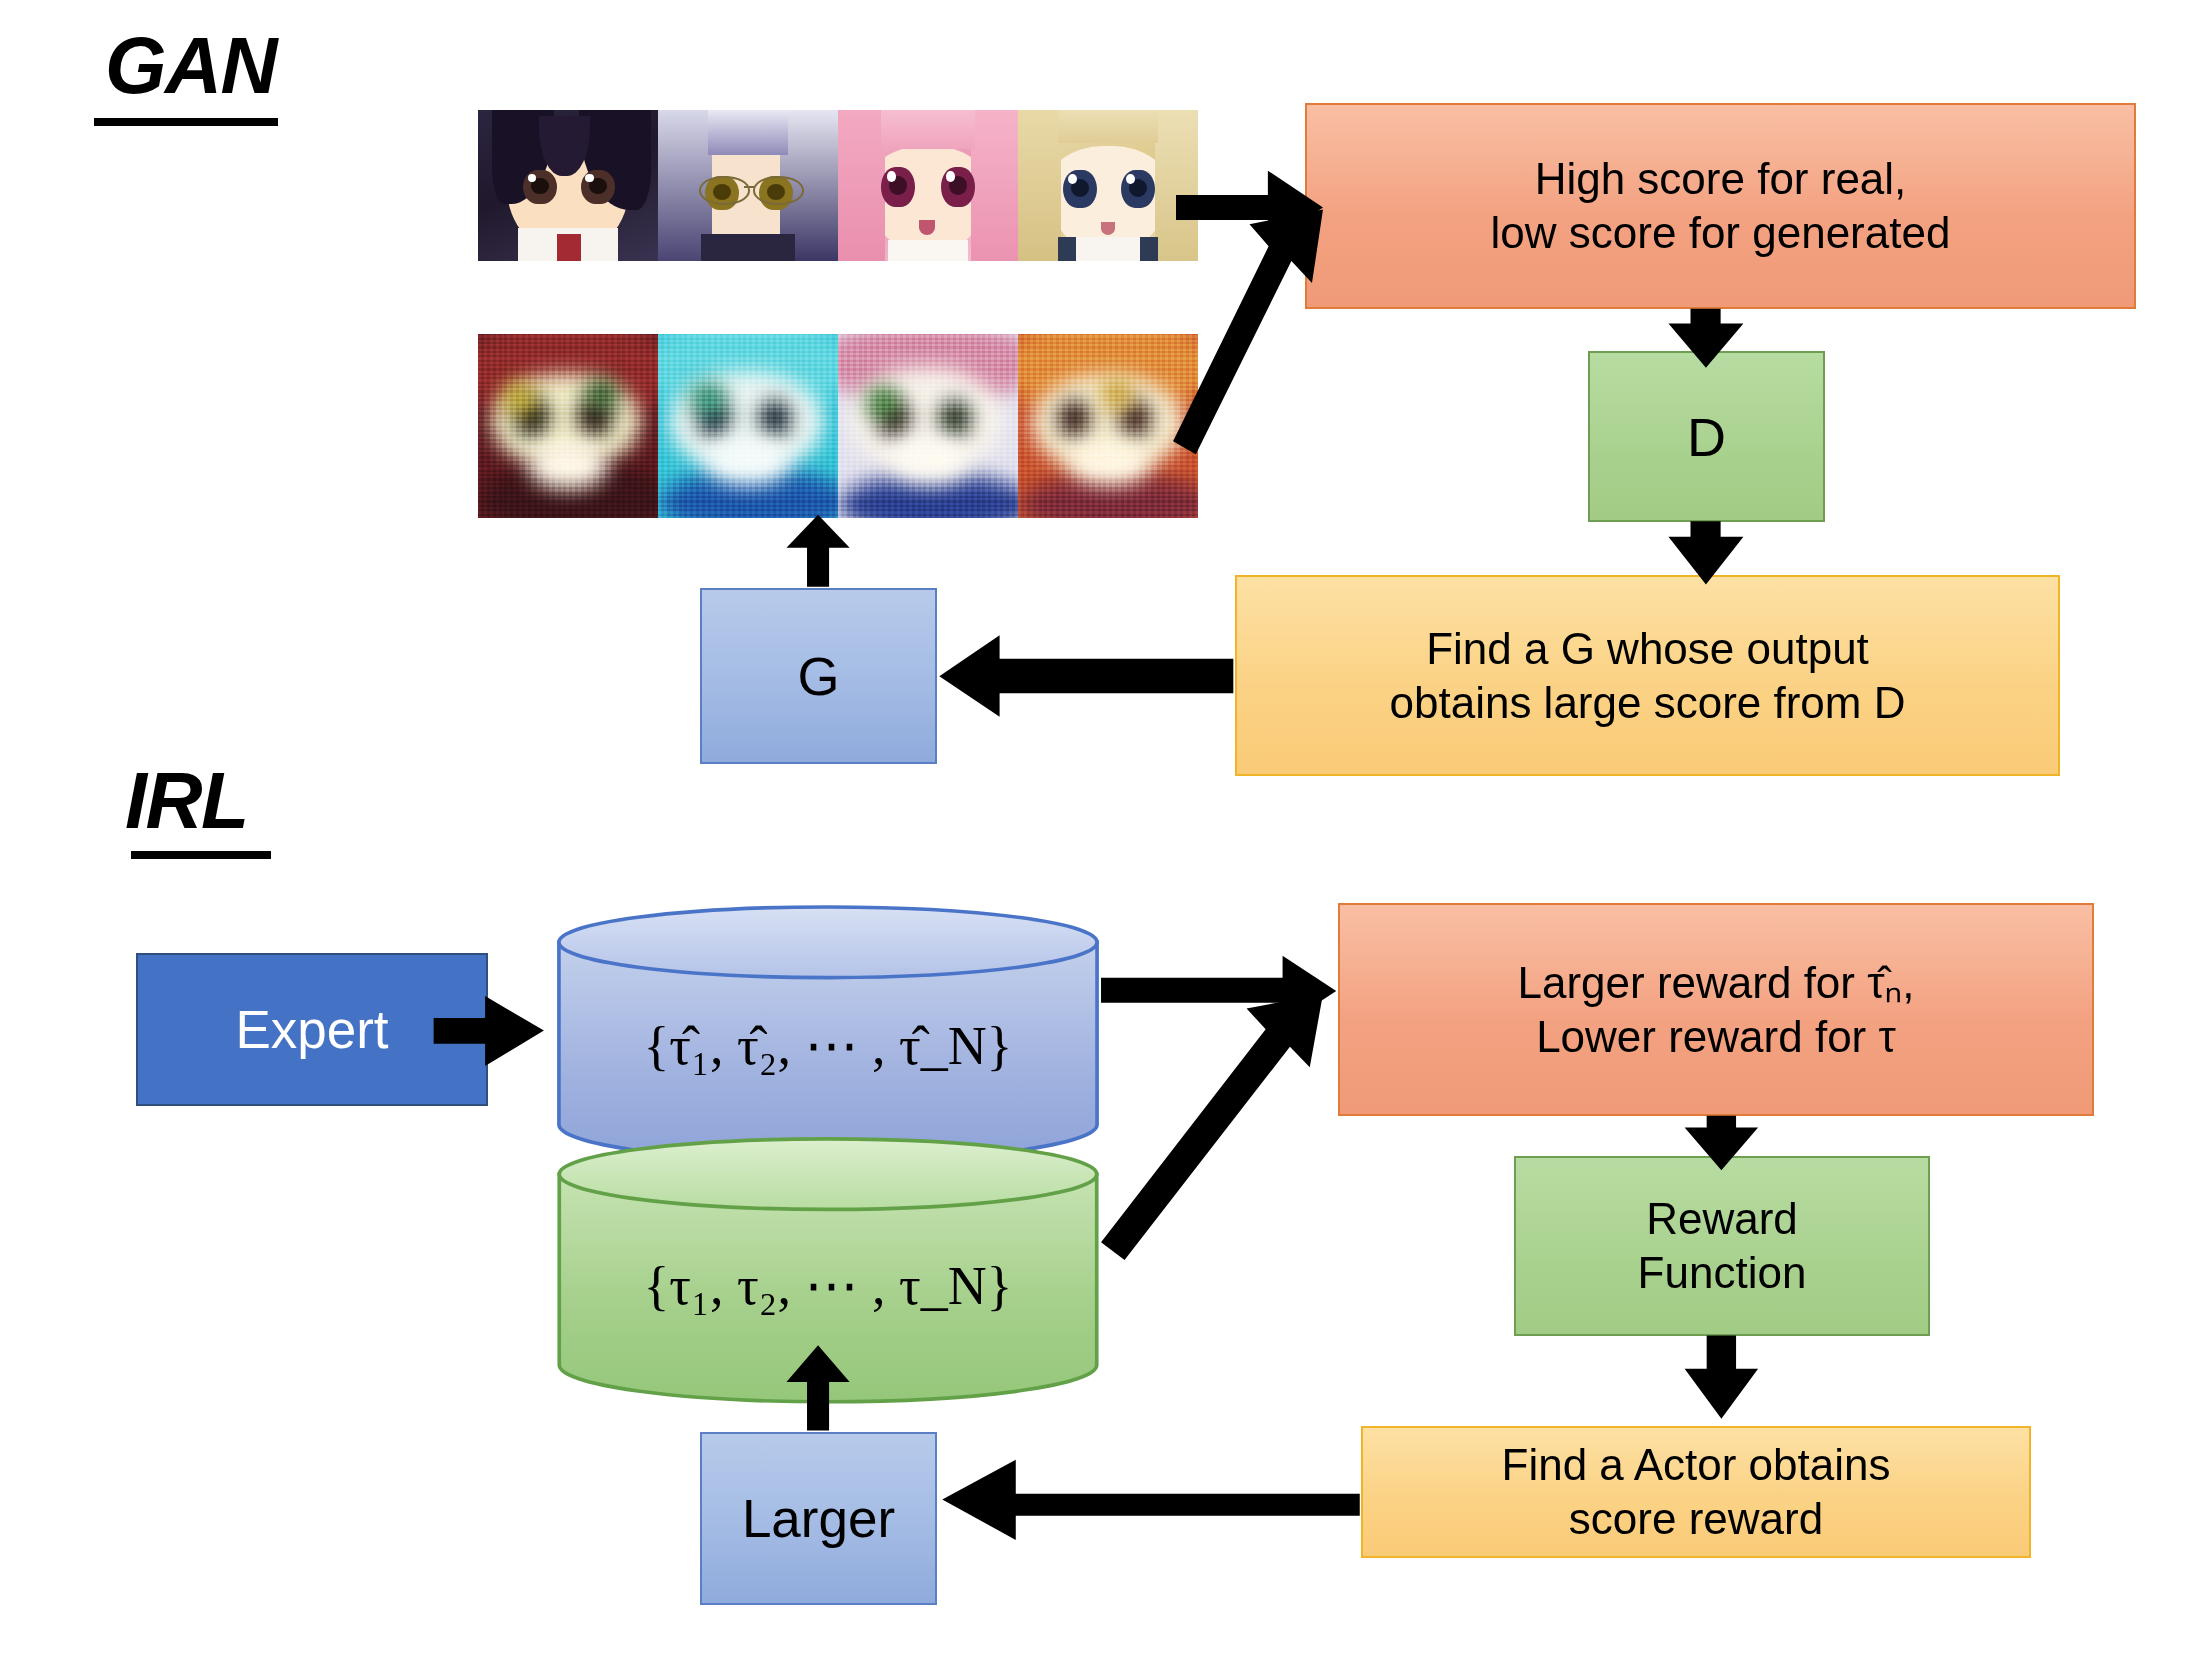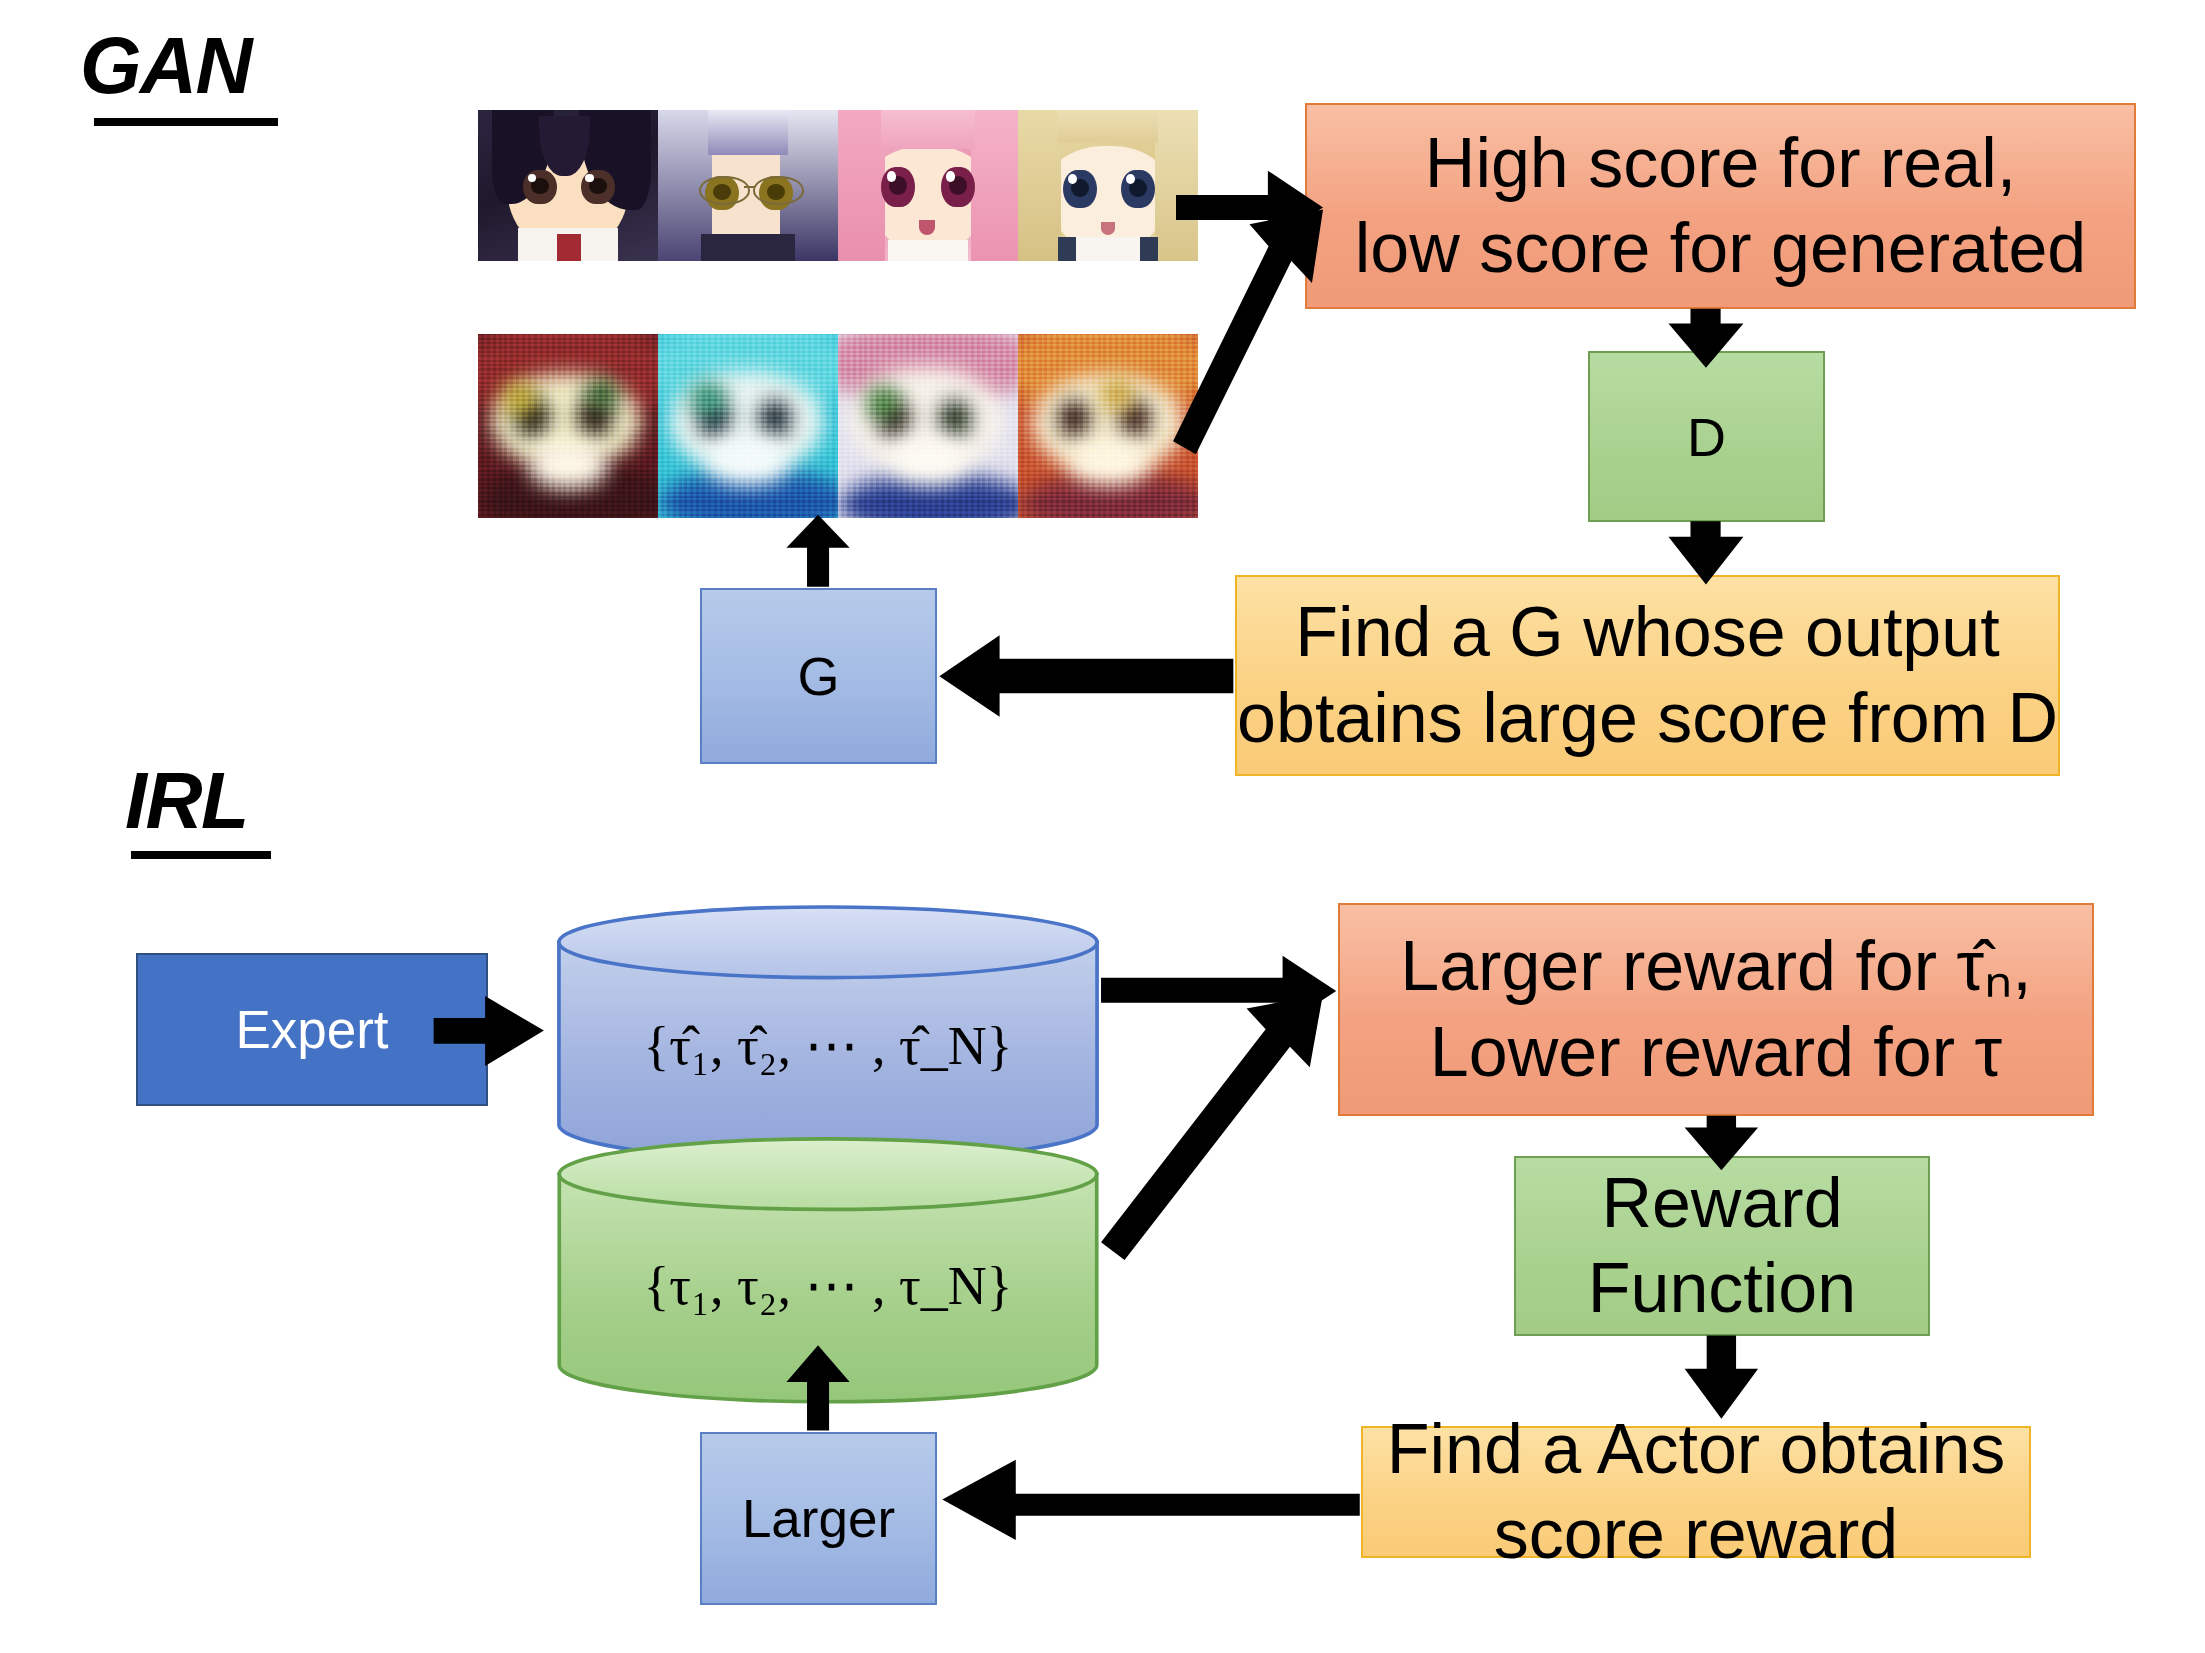--- a/index.html
+++ b/index.html
@@ -21,21 +21,21 @@
   .box-salmon{background:linear-gradient(180deg,#F9BFA4 0%,#F3A281 55%,#F09A77 100%);
               border:2.2px solid #E07B39;}
   .box-green {background:linear-gradient(180deg,#B7DCA2 0%,#A9D18E 60%,#A2CC86 100%);
               border:2.2px solid #6E9E52;}
   .box-yellow{background:linear-gradient(180deg,#FDE1A4 0%,#FBD285 55%,#FACB77 100%);
               border:2.2px solid #F0B429;}
   .box-lblue {background:linear-gradient(180deg,#B7CAEA 0%,#A3BBE4 55%,#8FAADC 100%);
               border:2.2px solid #5B7FC4;}
   .box-dblue {background:#4472C4;border:2.9px solid #2F4F7F;color:#ffffff;}
 
-  .t-body{font-size:70px;line-height:1.22;}
+  .t-body{font-size:44px;line-height:1.22;}
   .t-letter{font-size:54px;}
   .t-expert{font-size:53px;}
 
   
   .cyl{position:absolute;}
   .cyl .lbl{position:absolute;left:0;width:100%;text-align:center;
             font-size:54px;font-family:"Liberation Serif",serif;color:#000;}
 
   
   .strip{position:absolute;display:flex;}
@@ -61,21 +61,21 @@
 
   
   svg.arrows{position:absolute;left:0;top:0;width:2205px;height:1654px;
              pointer-events:none;}
 </style>
 </head>
 <body>
 
 <div class="canvas">
 
-  <div class="sect-title" style="left:80px;top:26px;">GAN</div>
+  <div class="sect-title" style="left:105px;top:26px;">GAN</div>
   <div class="sect-rule" style="left:94px;top:118px;width:184px;"></div>
 
   <div class="strip" style="left:478px;top:110px;">
 
     <div class="cell" style="width:180px;height:151px;">
       <div class="face">
         <div class="f-hair" style="background:linear-gradient(160deg,#2b2540 0%,#20182c 45%,#3a3350 100%);"></div>
         <div class="f-skin"></div>
         <div style="position:absolute;left:8%;top:0;width:34%;height:62%;
              background:#191126;border-radius:0 0 70% 20%/0 0 90% 40%;"></div>

